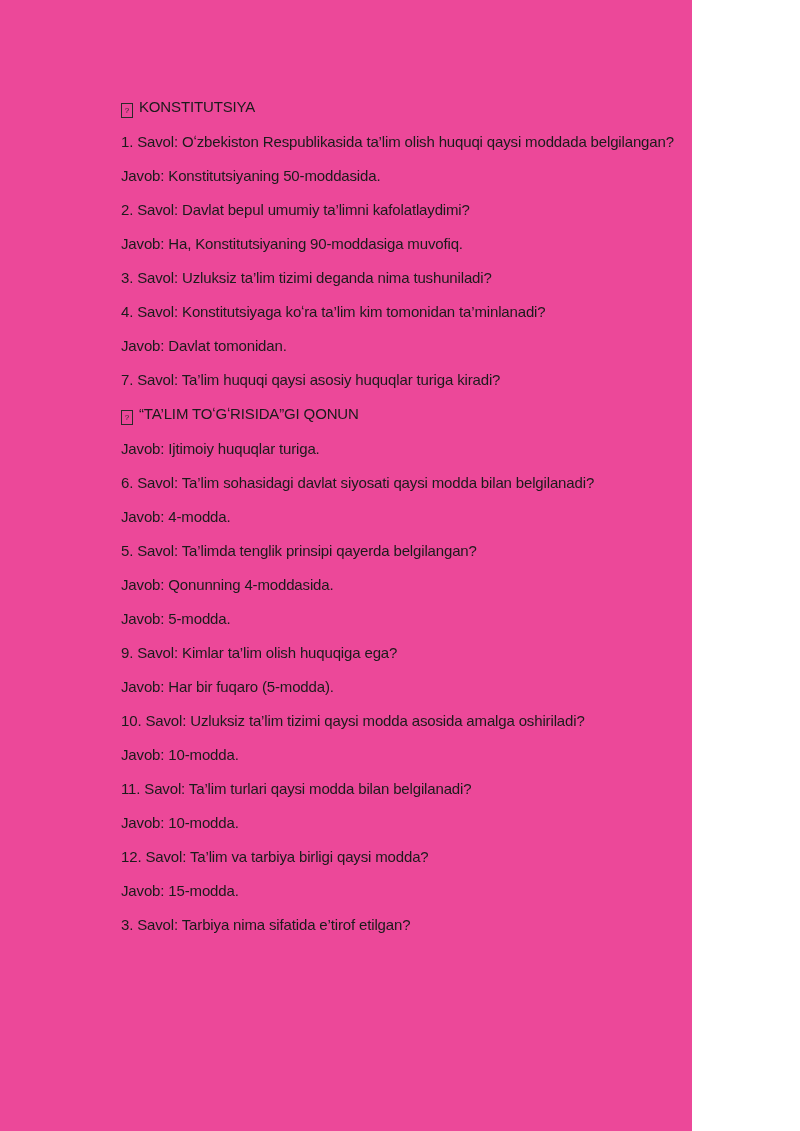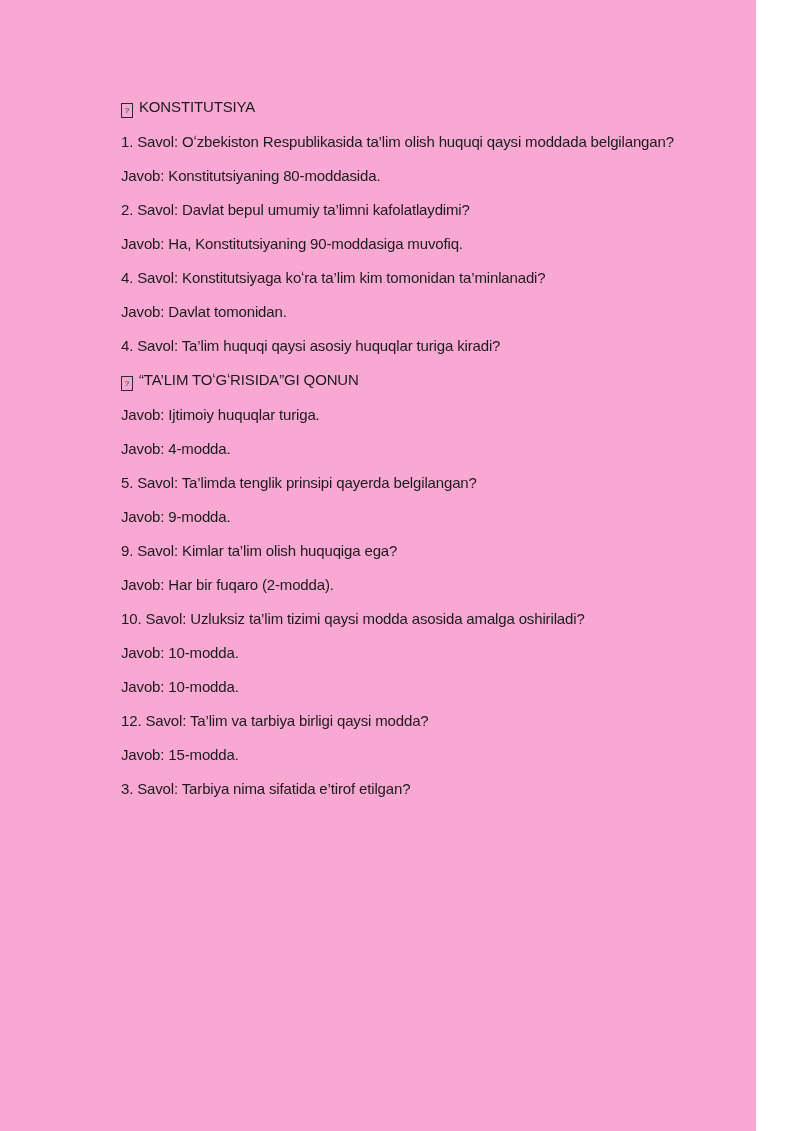--- a/index.html
+++ b/index.html
@@ -2,23 +2,23 @@
 <html><head>
 <meta charset="utf-8">
 <style>
   html, body {
     margin: 0;
     padding: 0;
     background: #ffffff;
   }
   .page {
     position: relative;
-    width: 756px;
+    width: 692px;
     height: 1131px;
-    background: #f9a8d4;
+    background: #ec4899;
     box-sizing: border-box;
     padding: 97px 52px 0 121px;
     font-family: "Liberation Sans", sans-serif;
     font-size: 15px;
     letter-spacing: -0.15px;
     color: #1b1b1b;
     overflow: hidden;
   }
   .para {
     margin: 0 0 14px 0;
@@ -40,46 +40,50 @@
   }
 </style>
 </head>
 <body>
 
 <div class="page">
 
   <p class="para"><span class="tofu">?</span><span>KONSTITUTSIYA</span></p>
 
   <p class="para">1. Savol: Oʻzbekiston Respublikasida ta’lim olish huquqi qaysi moddada belgilangan?</p>
-  <p class="para">Javob: Konstitutsiyaning 80-moddasida.</p>
+  <p class="para">Javob: Konstitutsiyaning 50-moddasida.</p>
 
   <p class="para">2. Savol: Davlat bepul umumiy ta’limni kafolatlaydimi?</p>
   <p class="para">Javob: Ha, Konstitutsiyaning 90-moddasiga muvofiq.</p>
 
+  <p class="para">3. Savol: Uzluksiz ta’lim tizimi deganda nima tushuniladi?</p>
 
   <p class="para">4. Savol: Konstitutsiyaga koʻra ta’lim kim tomonidan ta’minlanadi?</p>
   <p class="para">Javob: Davlat tomonidan.</p>
 
-  <p class="para">4. Savol: Ta’lim huquqi qaysi asosiy huquqlar turiga kiradi?</p>
+  <p class="para">7. Savol: Ta’lim huquqi qaysi asosiy huquqlar turiga kiradi?</p>
   <p class="para"><span class="tofu">?</span><span>“TA’LIM TOʻGʻRISIDA”GI QONUN</span></p>
 
   <p class="para">Javob: Ijtimoiy huquqlar turiga.</p>
 
+  <p class="para">6. Savol: Ta’lim sohasidagi davlat siyosati qaysi modda bilan belgilanadi?</p>
   <p class="para">Javob: 4-modda.</p>
 
   <p class="para">5. Savol: Ta’limda tenglik prinsipi qayerda belgilangan?</p>
+  <p class="para">Javob: Qonunning 4-moddasida.</p>
 
-  <p class="para">Javob: 9-modda.</p>
+  <p class="para">Javob: 5-modda.</p>
 
   <p class="para">9. Savol: Kimlar ta’lim olish huquqiga ega?</p>
-  <p class="para">Javob: Har bir fuqaro (2-modda).</p>
+  <p class="para">Javob: Har bir fuqaro (5-modda).</p>
 
   <p class="para">10. Savol: Uzluksiz ta’lim tizimi qaysi modda asosida amalga oshiriladi?</p>
   <p class="para">Javob: 10-modda.</p>
 
+  <p class="para">11. Savol: Ta’lim turlari qaysi modda bilan belgilanadi?</p>
   <p class="para">Javob: 10-modda.</p>
 
   <p class="para">12. Savol: Ta’lim va tarbiya birligi qaysi modda?</p>
   <p class="para">Javob: 15-modda.</p>
 
   <p class="para">3. Savol: Tarbiya nima sifatida e’tirof etilgan?</p>
 
 </div>
 
 </body></html>

